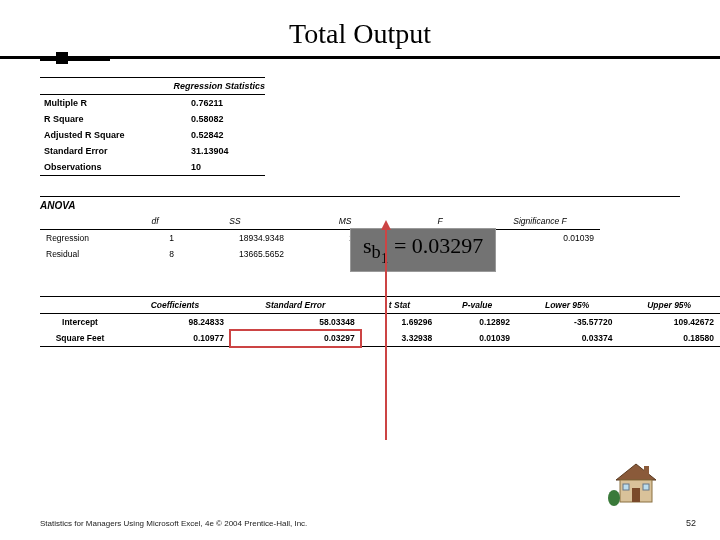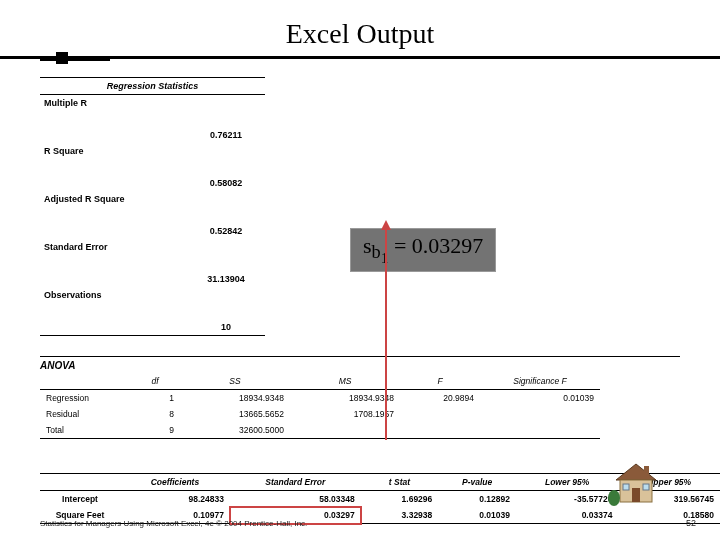--- a/index.html
+++ b/index.html
@@ -46,29 +46,29 @@
   }
   .content {
     padding: 18px 40px 0 40px;
   }
 
   
   .reg-block { width: 225px; }
   .reg-head {
     border-top: 1.5px solid #000;
     border-bottom: 1px solid #000;
-    text-align: center;
+    text-align: right;
     font-style: italic;
     font-weight: bold;
     padding: 3px 0;
     font-size: 9px;
   }
   .reg-row { display: flex; padding: 3px 4px; }
   .reg-row .lbl { flex: 1; font-weight: bold; }
-  .reg-row .val { width: 70px; text-align: center; font-weight: bold; margin-top: 32px; }
+  .reg-row .val { width: 70px; text-align: left; font-weight: bold; }
   .reg-block .last { border-bottom: 1.5px solid #000; }
 
   
   .wide { margin-top: 20px; font-size: 8.5px; }
   .anova-title { font-weight: bold; font-style: italic; font-size: 10px; padding-bottom: 2px; border-top:1.5px solid #000; padding-top:3px;}
   table { border-collapse: collapse; width: 100%; }
   .anova th, .anova td { padding: 3px 6px; font-weight: normal; }
   .anova th { border-bottom: 1px solid #000; font-style: italic; text-align: center; }
   .anova td { text-align: right; }
   .anova td.lbl { text-align: left; }
@@ -130,21 +130,21 @@
   }
   .house {
     position: absolute;
     right: 56px;
     bottom: 34px;
   }
 </style>
 </head>
 <body>
 
-<div class="title">Excel Output</div>
+<div class="title">Total Output</div>
 <div class="accent-line">
   <div class="accent-dot"></div>
   <div class="accent-sub"></div>
 </div>
 
 <div class="content">
 
   <div class="reg-block">
     <div class="reg-head">Regression Statistics</div>
     <div class="reg-row">
@@ -190,28 +190,20 @@
         <td>0.01039</td>
       </tr>
       <tr>
         <td class="lbl">Residual</td>
         <td>8</td>
         <td>13665.5652</td>
         <td>1708.1957</td>
         <td></td>
         <td></td>
       </tr>
-      <tr class="last">
-        <td class="lbl">Total</td>
-        <td>9</td>
-        <td>32600.5000</td>
-        <td></td>
-        <td></td>
-        <td></td>
-      </tr>
     </tbody>
       </table>
   </div>
 
   <table class="coef">
     <tbody>
         <tr>
       <th style="text-align:left;width:80px"></th>
       <th>Coefficients</th>
       <th>Standard Error</th>
@@ -220,21 +212,21 @@
       <th>Lower 95%</th>
       <th>Upper 95%</th>
     </tr>
     <tr>
       <td class="lbl">Intercept</td>
       <td>98.24833</td>
       <td>58.03348</td>
       <td>1.69296</td>
       <td>0.12892</td>
       <td>-35.57720</td>
-      <td>319.56745</td>
+      <td>109.42672</td>
     </tr>
     <tr class="last">
       <td class="lbl">Square Feet</td>
       <td>0.10977</td>
       <td class="highlight">0.03297</td>
       <td>3.32938</td>
       <td>0.01039</td>
       <td>0.03374</td>
       <td>0.18580</td>
     </tr>

